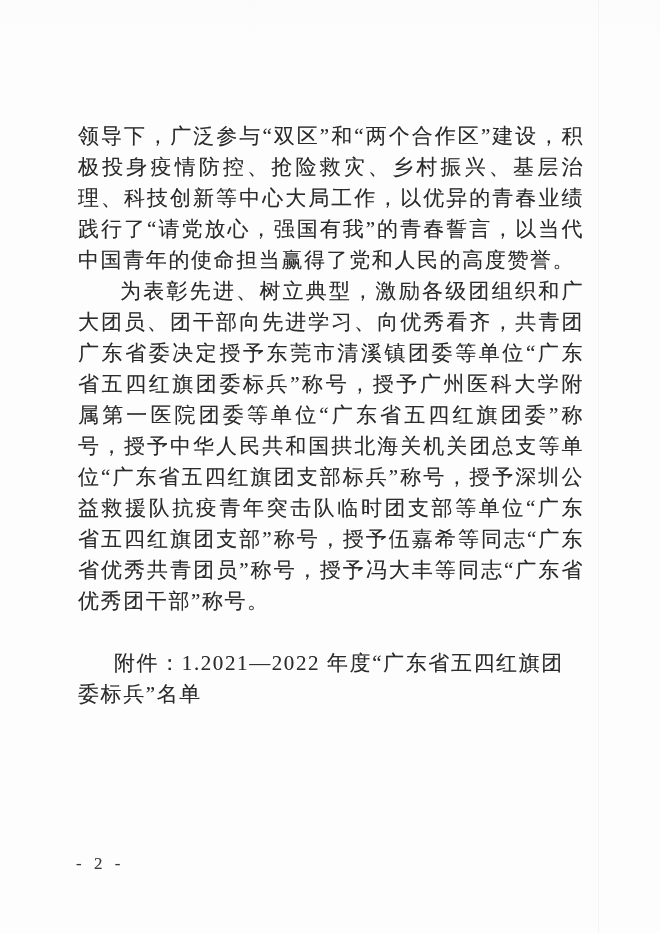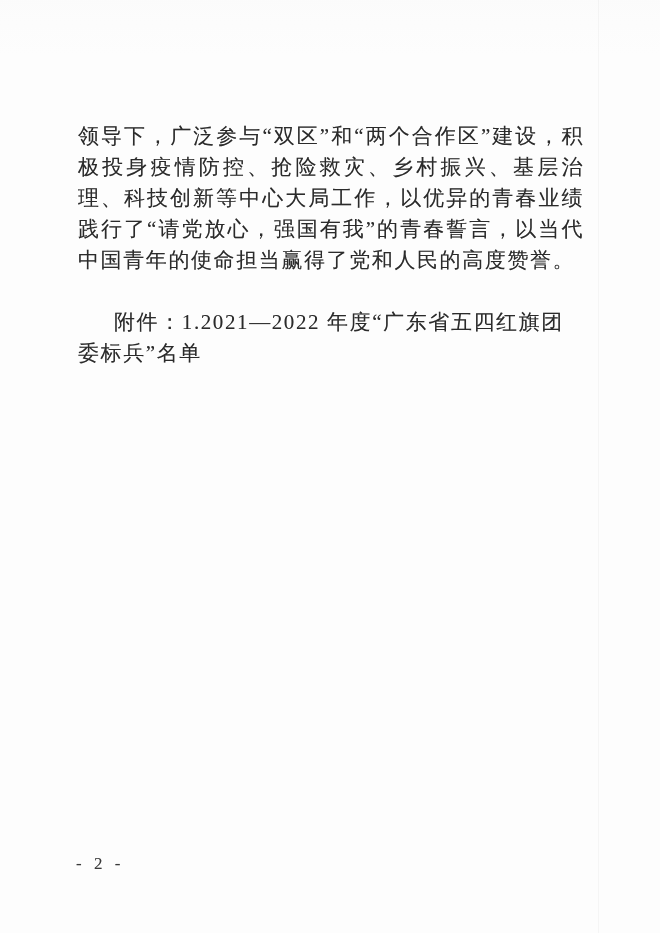--- a/index.html
+++ b/index.html
@@ -67,17 +67,18 @@
   }
 </style>
 </head>
 <body>
 
 <div class="page">
   <div class="scan-line"></div>
 
   <div class="content">
     <p>领导下，广泛参与“双区”和“两个合作区”建设，积极投身疫情防控、抢险救灾、乡村振兴、基层治理、科技创新等中心大局工作，以优异的青春业绩践行了“请党放心，强国有我”的青春誓言，以当代中国青年的使命担当赢得了党和人民的高度赞誉。</p>
+    <p class="indent">为表彰先进、树立典型，激励各级团组织和广大团员、团干部向先进学习、向优秀看齐，共青团广东省委决定授予东莞市清溪镇团委等单位“广东省五四红旗团委标兵”称号，授予广州医科大学附属第一医院团委等单位“广东省五四红旗团委”称号，授予中华人民共和国拱北海关机关团总支等单位“广东省五四红旗团支部标兵”称号，授予深圳公益救援队抗疫青年突击队临时团支部等单位“广东省五四红旗团支部”称号，授予伍嘉希等同志“广东省优秀共青团员”称号，授予冯大丰等同志“广东省优秀团干部”称号。</p>
     <p class="attachment">附件：1.2021—2022 年度“广东省五四红旗团委标兵”名单</p>
   </div>
 
   <div class="page-number">- 2 -</div>
 </div>
 
 </body></html>

